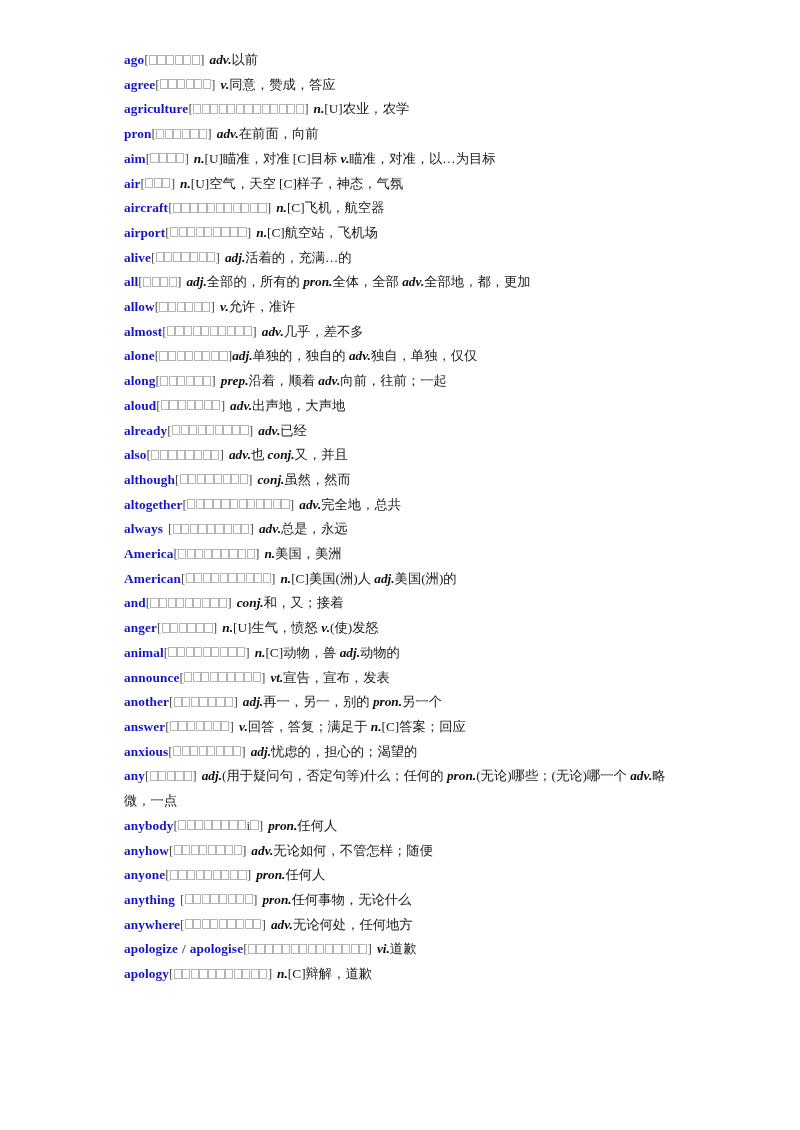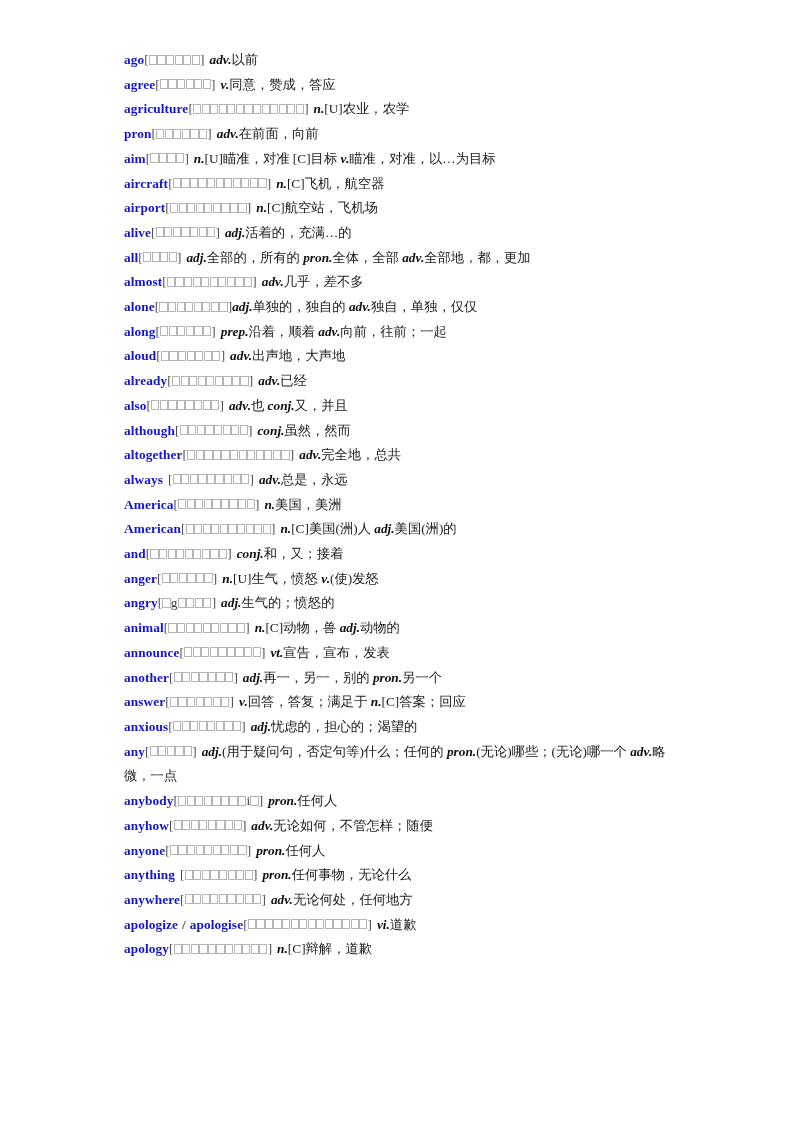--- a/index.html
+++ b/index.html
@@ -99,38 +99,39 @@
 </head>
 <body>
 
 <div id="page">
   <div id="entry-list">
       <div class="entry"><span class="headword">ago</span><span class="phonetic"><span class="brk">[</span><span class="tofu"></span><span class="tofu"></span><span class="tofu"></span><span class="tofu"></span><span class="tofu"></span><span class="tofu"></span><span class="brk">]</span></span><span class="sp"></span><span class="pos">adv.</span><span class="gloss">以前</span></div>
       <div class="entry"><span class="headword">agree</span><span class="phonetic"><span class="brk">[</span><span class="tofu"></span><span class="tofu"></span><span class="tofu"></span><span class="tofu"></span><span class="tofu"></span><span class="tofu"></span><span class="brk">]</span></span><span class="sp"></span><span class="pos">v.</span><span class="gloss">同意，赞成，答应</span></div>
       <div class="entry"><span class="headword">agriculture</span><span class="phonetic"><span class="brk">[</span><span class="tofu"></span><span class="tofu"></span><span class="tofu"></span><span class="tofu"></span><span class="tofu"></span><span class="tofu"></span><span class="tofu"></span><span class="tofu"></span><span class="tofu"></span><span class="tofu"></span><span class="tofu"></span><span class="tofu"></span><span class="tofu"></span><span class="brk">]</span></span><span class="sp"></span><span class="pos">n.</span><span class="gloss">[U]农业，农学</span></div>
       <div class="entry"><span class="headword">pron</span><span class="phonetic"><span class="brk">[</span><span class="tofu"></span><span class="tofu"></span><span class="tofu"></span><span class="tofu"></span><span class="tofu"></span><span class="tofu"></span><span class="brk">]</span></span><span class="sp"></span><span class="pos">adv.</span><span class="gloss">在前面，向前</span></div>
       <div class="entry"><span class="headword">aim</span><span class="phonetic"><span class="brk">[</span><span class="tofu"></span><span class="tofu"></span><span class="tofu"></span><span class="tofu"></span><span class="brk">]</span></span><span class="sp"></span><span class="pos">n.</span><span class="gloss">[U]瞄准，对准 [C]目标 </span><span class="pos">v.</span><span class="gloss">瞄准，对准，以…为目标</span></div>
+      <div class="entry"><span class="headword">air</span><span class="phonetic"><span class="brk">[</span><span class="tofu"></span><span class="tofu"></span><span class="tofu"></span><span class="brk">]</span></span><span class="sp"></span><span class="pos">n.</span><span class="gloss">[U]空气，天空 [C]样子，神态，气氛</span></div>
       <div class="entry"><span class="headword">aircraft</span><span class="phonetic"><span class="brk">[</span><span class="tofu"></span><span class="tofu"></span><span class="tofu"></span><span class="tofu"></span><span class="tofu"></span><span class="tofu"></span><span class="tofu"></span><span class="tofu"></span><span class="tofu"></span><span class="tofu"></span><span class="tofu"></span><span class="brk">]</span></span><span class="sp"></span><span class="pos">n.</span><span class="gloss">[C]飞机，航空器</span></div>
       <div class="entry"><span class="headword">airport</span><span class="phonetic"><span class="brk">[</span><span class="tofu"></span><span class="tofu"></span><span class="tofu"></span><span class="tofu"></span><span class="tofu"></span><span class="tofu"></span><span class="tofu"></span><span class="tofu"></span><span class="tofu"></span><span class="brk">]</span></span><span class="sp"></span><span class="pos">n.</span><span class="gloss">[C]航空站，飞机场</span></div>
       <div class="entry"><span class="headword">alive</span><span class="phonetic"><span class="brk">[</span><span class="tofu"></span><span class="tofu"></span><span class="tofu"></span><span class="tofu"></span><span class="tofu"></span><span class="tofu"></span><span class="tofu"></span><span class="brk">]</span></span><span class="sp"></span><span class="pos">adj.</span><span class="gloss">活着的，充满…的</span></div>
       <div class="entry"><span class="headword">all</span><span class="phonetic"><span class="brk">[</span><span class="tofu"></span><span class="tofu"></span><span class="tofu"></span><span class="tofu"></span><span class="brk">]</span></span><span class="sp"></span><span class="pos">adj.</span><span class="gloss">全部的，所有的 </span><span class="pos">pron.</span><span class="gloss">全体，全部 </span><span class="pos">adv.</span><span class="gloss">全部地，都，更加</span></div>
+      <div class="entry"><span class="headword">allow</span><span class="phonetic"><span class="brk">[</span><span class="tofu"></span><span class="tofu"></span><span class="tofu"></span><span class="tofu"></span><span class="tofu"></span><span class="tofu"></span><span class="brk">]</span></span><span class="sp"></span><span class="pos">v.</span><span class="gloss">允许，准许</span></div>
       <div class="entry"><span class="headword">almost</span><span class="phonetic"><span class="brk">[</span><span class="tofu"></span><span class="tofu"></span><span class="tofu"></span><span class="tofu"></span><span class="tofu"></span><span class="tofu"></span><span class="tofu"></span><span class="tofu"></span><span class="tofu"></span><span class="tofu"></span><span class="brk">]</span></span><span class="sp"></span><span class="pos">adv.</span><span class="gloss">几乎，差不多</span></div>
       <div class="entry"><span class="headword">alone</span><span class="phonetic"><span class="brk">[</span><span class="tofu"></span><span class="tofu"></span><span class="tofu"></span><span class="tofu"></span><span class="tofu"></span><span class="tofu"></span><span class="tofu"></span><span class="tofu"></span><span class="brk">]</span></span><span class="pos">adj.</span><span class="gloss">单独的，独自的 </span><span class="pos">adv.</span><span class="gloss">独自，单独，仅仅</span></div>
       <div class="entry"><span class="headword">along</span><span class="phonetic"><span class="brk">[</span><span class="tofu"></span><span class="tofu"></span><span class="tofu"></span><span class="tofu"></span><span class="tofu"></span><span class="tofu"></span><span class="brk">]</span></span><span class="sp"></span><span class="pos">prep.</span><span class="gloss">沿着，顺着 </span><span class="pos">adv.</span><span class="gloss">向前，往前；一起</span></div>
       <div class="entry"><span class="headword">aloud</span><span class="phonetic"><span class="brk">[</span><span class="tofu"></span><span class="tofu"></span><span class="tofu"></span><span class="tofu"></span><span class="tofu"></span><span class="tofu"></span><span class="tofu"></span><span class="brk">]</span></span><span class="sp"></span><span class="pos">adv.</span><span class="gloss">出声地，大声地</span></div>
       <div class="entry"><span class="headword">already</span><span class="phonetic"><span class="brk">[</span><span class="tofu"></span><span class="tofu"></span><span class="tofu"></span><span class="tofu"></span><span class="tofu"></span><span class="tofu"></span><span class="tofu"></span><span class="tofu"></span><span class="tofu"></span><span class="brk">]</span></span><span class="sp"></span><span class="pos">adv.</span><span class="gloss">已经</span></div>
       <div class="entry"><span class="headword">also</span><span class="phonetic"><span class="brk">[</span><span class="tofu"></span><span class="tofu"></span><span class="tofu"></span><span class="tofu"></span><span class="tofu"></span><span class="tofu"></span><span class="tofu"></span><span class="tofu"></span><span class="brk">]</span></span><span class="sp"></span><span class="pos">adv.</span><span class="gloss">也 </span><span class="pos">conj.</span><span class="gloss">又，并且</span></div>
       <div class="entry"><span class="headword">although</span><span class="phonetic"><span class="brk">[</span><span class="tofu"></span><span class="tofu"></span><span class="tofu"></span><span class="tofu"></span><span class="tofu"></span><span class="tofu"></span><span class="tofu"></span><span class="tofu"></span><span class="brk">]</span></span><span class="sp"></span><span class="pos">conj.</span><span class="gloss">虽然，然而</span></div>
       <div class="entry"><span class="headword">altogether</span><span class="phonetic"><span class="brk">[</span><span class="tofu"></span><span class="tofu"></span><span class="tofu"></span><span class="tofu"></span><span class="tofu"></span><span class="tofu"></span><span class="tofu"></span><span class="tofu"></span><span class="tofu"></span><span class="tofu"></span><span class="tofu"></span><span class="tofu"></span><span class="brk">]</span></span><span class="sp"></span><span class="pos">adv.</span><span class="gloss">完全地，总共</span></div>
       <div class="entry"><span class="headword">always</span><span class="sp"></span><span class="phonetic"><span class="brk">[</span><span class="tofu"></span><span class="tofu"></span><span class="tofu"></span><span class="tofu"></span><span class="tofu"></span><span class="tofu"></span><span class="tofu"></span><span class="tofu"></span><span class="tofu"></span><span class="brk">]</span></span><span class="sp"></span><span class="pos">adv.</span><span class="gloss">总是，永远</span></div>
       <div class="entry"><span class="headword">America</span><span class="phonetic"><span class="brk">[</span><span class="tofu"></span><span class="tofu"></span><span class="tofu"></span><span class="tofu"></span><span class="tofu"></span><span class="tofu"></span><span class="tofu"></span><span class="tofu"></span><span class="tofu"></span><span class="brk">]</span></span><span class="sp"></span><span class="pos">n.</span><span class="gloss">美国，美洲</span></div>
       <div class="entry"><span class="headword">American</span><span class="phonetic"><span class="brk">[</span><span class="tofu"></span><span class="tofu"></span><span class="tofu"></span><span class="tofu"></span><span class="tofu"></span><span class="tofu"></span><span class="tofu"></span><span class="tofu"></span><span class="tofu"></span><span class="tofu"></span><span class="brk">]</span></span><span class="sp"></span><span class="pos">n.</span><span class="gloss">[C]美国(洲)人 </span><span class="pos">adj.</span><span class="gloss">美国(洲)的</span></div>
       <div class="entry"><span class="headword">and</span><span class="phonetic"><span class="brk">[</span><span class="tofu"></span><span class="tofu"></span><span class="tofu"></span><span class="tofu"></span><span class="tofu"></span><span class="tofu"></span><span class="tofu"></span><span class="tofu"></span><span class="tofu"></span><span class="brk">]</span></span><span class="sp"></span><span class="pos">conj.</span><span class="gloss">和，又；接着</span></div>
       <div class="entry"><span class="headword">anger</span><span class="phonetic"><span class="brk">[</span><span class="tofu"></span><span class="tofu"></span><span class="tofu"></span><span class="tofu"></span><span class="tofu"></span><span class="tofu"></span><span class="brk">]</span></span><span class="sp"></span><span class="pos">n.</span><span class="gloss">[U]生气，愤怒 </span><span class="pos">v.</span><span class="gloss">(使)发怒</span></div>
-      <div class="entry"><span class="headword">angry</span><span class="phonetic"><span class="brk">[</span><span class="tofu"></span><span class="lit">g</span><span class="tofu"></span><span class="tofu"></span><span class="tofu"></span><span class="tofu"></span><span class="brk">]</span></span><span class="sp"></span><span class="pos">adj.</span><span class="gloss">生气的；愤怒的</span></div>
       <div class="entry"><span class="headword">animal</span><span class="phonetic"><span class="brk">[</span><span class="tofu"></span><span class="tofu"></span><span class="tofu"></span><span class="tofu"></span><span class="tofu"></span><span class="tofu"></span><span class="tofu"></span><span class="tofu"></span><span class="tofu"></span><span class="brk">]</span></span><span class="sp"></span><span class="pos">n.</span><span class="gloss">[C]动物，兽 </span><span class="pos">adj.</span><span class="gloss">动物的</span></div>
       <div class="entry"><span class="headword">announce</span><span class="phonetic"><span class="brk">[</span><span class="tofu"></span><span class="tofu"></span><span class="tofu"></span><span class="tofu"></span><span class="tofu"></span><span class="tofu"></span><span class="tofu"></span><span class="tofu"></span><span class="tofu"></span><span class="brk">]</span></span><span class="sp"></span><span class="pos">vt.</span><span class="gloss">宣告，宣布，发表</span></div>
       <div class="entry"><span class="headword">another</span><span class="phonetic"><span class="brk">[</span><span class="tofu"></span><span class="tofu"></span><span class="tofu"></span><span class="tofu"></span><span class="tofu"></span><span class="tofu"></span><span class="tofu"></span><span class="brk">]</span></span><span class="sp"></span><span class="pos">adj.</span><span class="gloss">再一，另一，别的 </span><span class="pos">pron.</span><span class="gloss">另一个</span></div>
       <div class="entry"><span class="headword">answer</span><span class="phonetic"><span class="brk">[</span><span class="tofu"></span><span class="tofu"></span><span class="tofu"></span><span class="tofu"></span><span class="tofu"></span><span class="tofu"></span><span class="tofu"></span><span class="brk">]</span></span><span class="sp"></span><span class="pos">v.</span><span class="gloss">回答，答复；满足于 </span><span class="pos">n.</span><span class="gloss">[C]答案；回应</span></div>
       <div class="entry"><span class="headword">anxious</span><span class="phonetic"><span class="brk">[</span><span class="tofu"></span><span class="tofu"></span><span class="tofu"></span><span class="tofu"></span><span class="tofu"></span><span class="tofu"></span><span class="tofu"></span><span class="tofu"></span><span class="brk">]</span></span><span class="sp"></span><span class="pos">adj.</span><span class="gloss">忧虑的，担心的；渴望的</span></div>
       <div class="entry"><span class="headword">any</span><span class="phonetic"><span class="brk">[</span><span class="tofu"></span><span class="tofu"></span><span class="tofu"></span><span class="tofu"></span><span class="tofu"></span><span class="brk">]</span></span><span class="sp"></span><span class="pos">adj.</span><span class="gloss">(用于疑问句，否定句等)什么；任何的 </span><span class="pos">pron.</span><span class="gloss">(无论)哪些；(无论)哪一个 </span><span class="pos">adv.</span><span class="gloss">略微，一点</span></div>
       <div class="entry"><span class="headword">anybody</span><span class="phonetic"><span class="brk">[</span><span class="tofu"></span><span class="tofu"></span><span class="tofu"></span><span class="tofu"></span><span class="tofu"></span><span class="tofu"></span><span class="tofu"></span><span class="tofu"></span><span class="lit">i</span><span class="tofu"></span><span class="brk">]</span></span><span class="sp"></span><span class="pos">pron.</span><span class="gloss">任何人</span></div>
       <div class="entry"><span class="headword">anyhow</span><span class="phonetic"><span class="brk">[</span><span class="tofu"></span><span class="tofu"></span><span class="tofu"></span><span class="tofu"></span><span class="tofu"></span><span class="tofu"></span><span class="tofu"></span><span class="tofu"></span><span class="brk">]</span></span><span class="sp"></span><span class="pos">adv.</span><span class="gloss">无论如何，不管怎样；随便</span></div>
       <div class="entry"><span class="headword">anyone</span><span class="phonetic"><span class="brk">[</span><span class="tofu"></span><span class="tofu"></span><span class="tofu"></span><span class="tofu"></span><span class="tofu"></span><span class="tofu"></span><span class="tofu"></span><span class="tofu"></span><span class="tofu"></span><span class="brk">]</span></span><span class="sp"></span><span class="pos">pron.</span><span class="gloss">任何人</span></div>
       <div class="entry"><span class="headword">anything</span><span class="sp"></span><span class="phonetic"><span class="brk">[</span><span class="tofu"></span><span class="tofu"></span><span class="tofu"></span><span class="tofu"></span><span class="tofu"></span><span class="tofu"></span><span class="tofu"></span><span class="tofu"></span><span class="brk">]</span></span><span class="sp"></span><span class="pos">pron.</span><span class="gloss">任何事物，无论什么</span></div>

